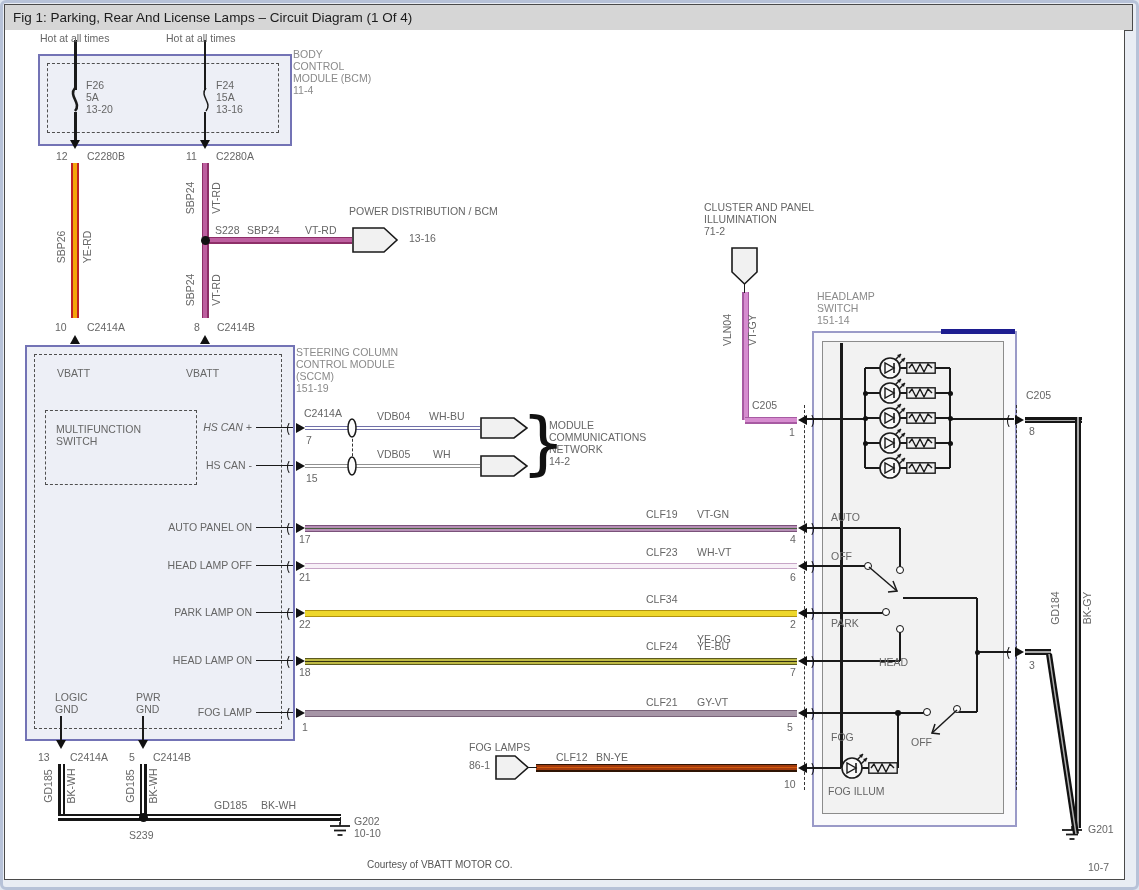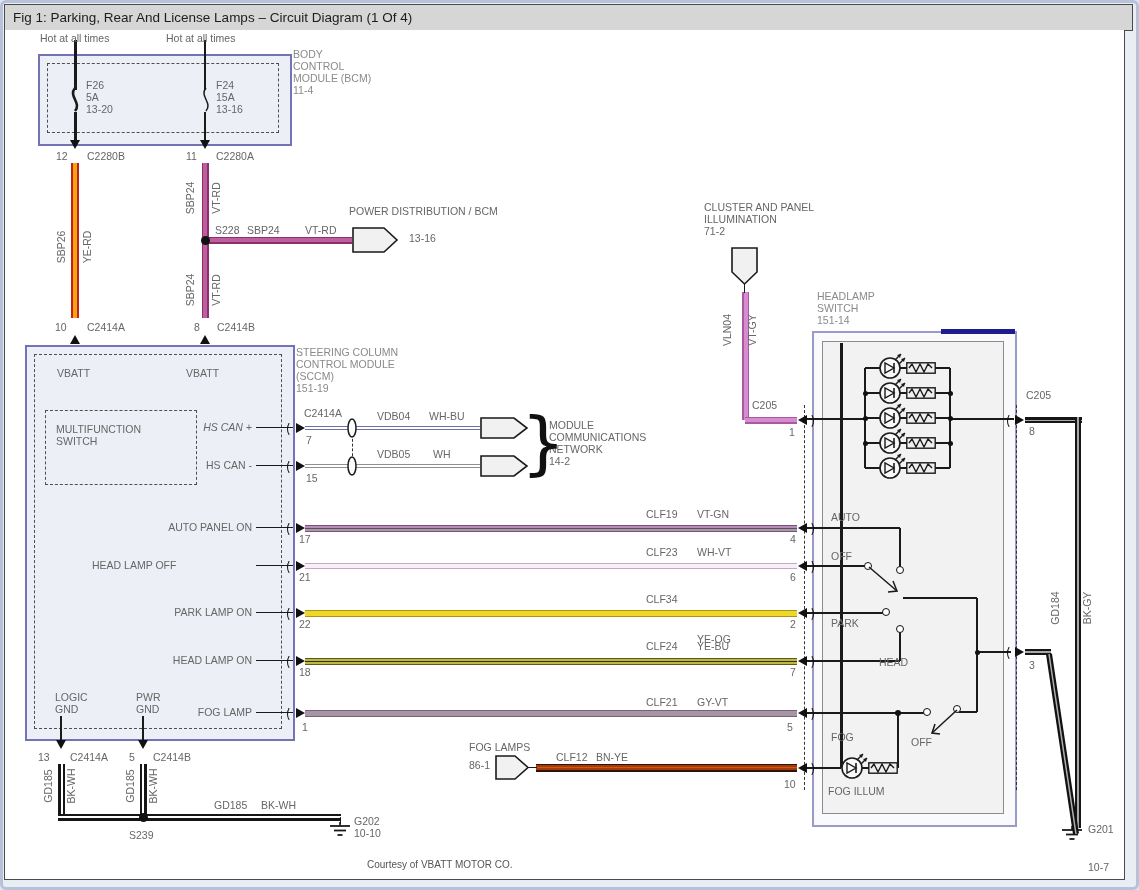--- a/index.html
+++ b/index.html
@@ -155,21 +155,21 @@
 CONTROL MODULE
 (SCCM)
 151-19</div>
 <div class="lbl" style="left: 57px; top: 367px;">VBATT</div>
 <div class="lbl" style="left: 186px; top: 367px;">VBATT</div>
 <div class="lbl" style="left: 56px; top: 423px;">MULTIFUNCTION
 SWITCH</div>
 <div class="lbl" style="left: 92px; top: 421px; width: 160px; text-align: right; font-style: italic;">HS CAN +</div>
 <div class="lbl" style="left: 92px; top: 459px; width: 160px; text-align: right;">HS CAN -</div>
 <div class="lbl" style="left: 92px; top: 521px; width: 160px; text-align: right;">AUTO PANEL ON</div>
-<div class="lbl" style="left: 92px; top: 559px; width: 160px; ">HEAD LAMP OFF</div>
+<div class="lbl" style="left: 92px; top: 559px; width: 160px; text-align: right;">HEAD LAMP OFF</div>
 <div class="lbl" style="left: 92px; top: 606px; width: 160px; text-align: right;">PARK LAMP ON</div>
 <div class="lbl" style="left: 92px; top: 654px; width: 160px; text-align: right;">HEAD LAMP ON</div>
 <div class="lbl" style="left: 92px; top: 706px; width: 160px; text-align: right;">FOG LAMP</div>
 <div class="lbl" style="left: 304px; top: 407px;">C2414A</div>
 <div class="lbl" style="left: 306px; top: 434px;">7</div>
 <div class="lbl" style="left: 306px; top: 472px;">15</div>
 <div class="lbl" style="left: 377px; top: 410px;">VDB04</div>
 <div class="lbl" style="left: 429px; top: 410px;">WH-BU</div>
 <div class="lbl" style="left: 377px; top: 448px;">VDB05</div>
 <div class="lbl" style="left: 433px; top: 448px;">WH</div>

